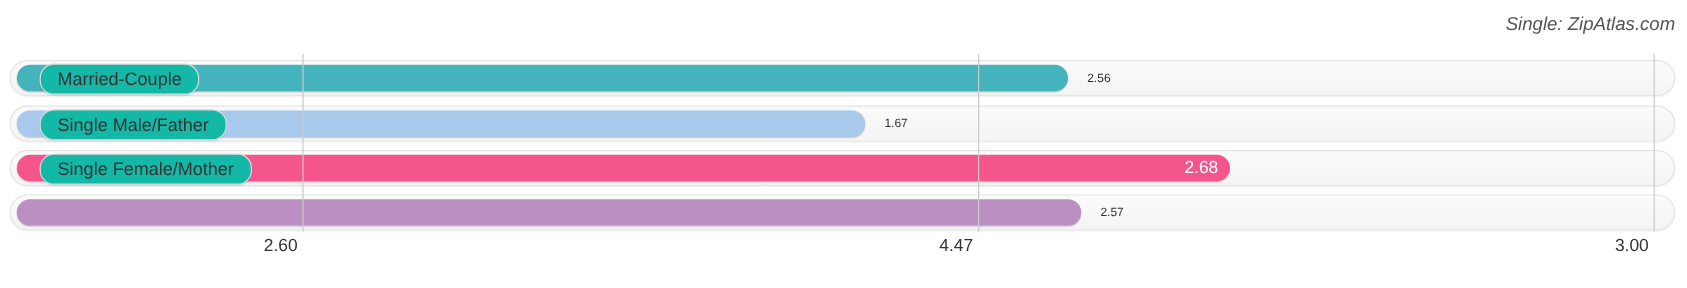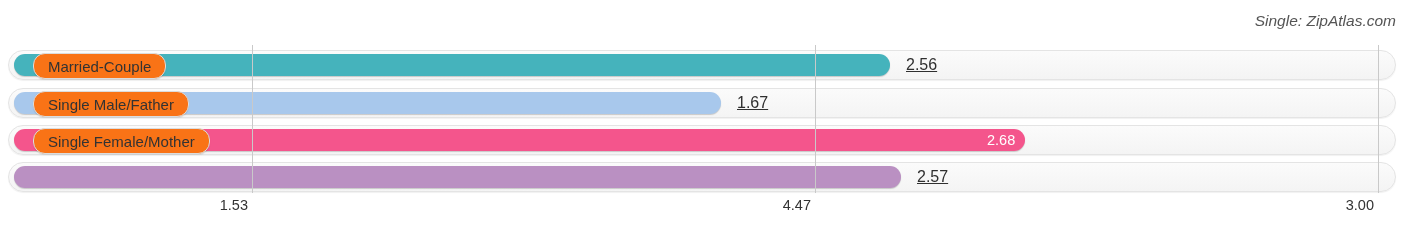--- a/index.html
+++ b/index.html
@@ -104,40 +104,39 @@
     box-shadow: 0 1px 1px rgba(0,0,0,0.18);
   }
   .pill {
     position: absolute;
     left: 25px;
     top: 3px;
     height: 24px;
     display: flex;
     align-items: center;
     padding: 0 14px;
-    background: #f97316;
+    background: #14b8a6;
     border: 1px solid #dcdcdc;
     border-radius: 12px;
     font-size: 15px;
     color: #333333;
     white-space: nowrap;
     box-shadow: 0 1px 1px rgba(0,0,0,0.10);
     z-index: 4;
   }
   .value-out {
     position: absolute;
     top: 4px;
     height: 22px;
     display: flex;
     align-items: center;
-    font-size: 16px;
+    font-size: 10px;
     color: #2f2f2f;
     white-space: nowrap;
     z-index: 4;
-    text-decoration: underline;
   }
   .value-in {
     position: absolute;
     top: 4px;
     height: 22px;
     display: flex;
     align-items: center;
     font-size: 14.5px;
     color: #ffffff;
     white-space: nowrap;
@@ -205,18 +204,18 @@
 
     <div class="gridlines">
       <div class="gridline" style="left:252px"></div>
       <div class="gridline" style="left:815px"></div>
       <div class="gridline" style="left:1378px"></div>
     </div>
 
   </div>
 
   <div class="axis">
-    <div class="tick-label" style="left:248px">1.53</div>
+    <div class="tick-label" style="left:248px">2.60</div>
     <div class="tick-label" style="left:811px">4.47</div>
     <div class="tick-label" style="left:1374px">3.00</div>
   </div>
 
 </div>
 
 </body></html>

